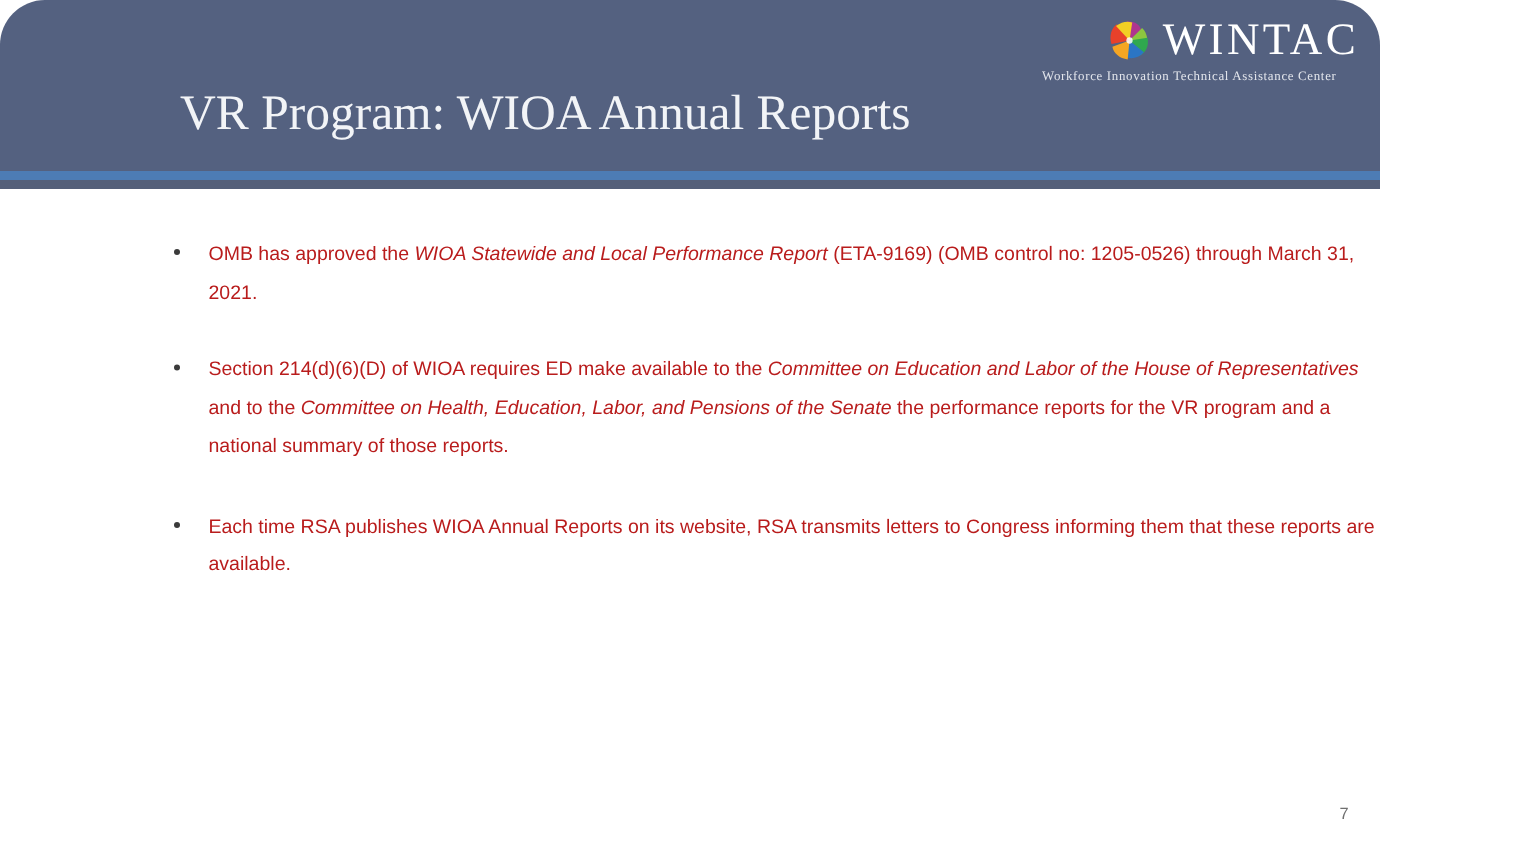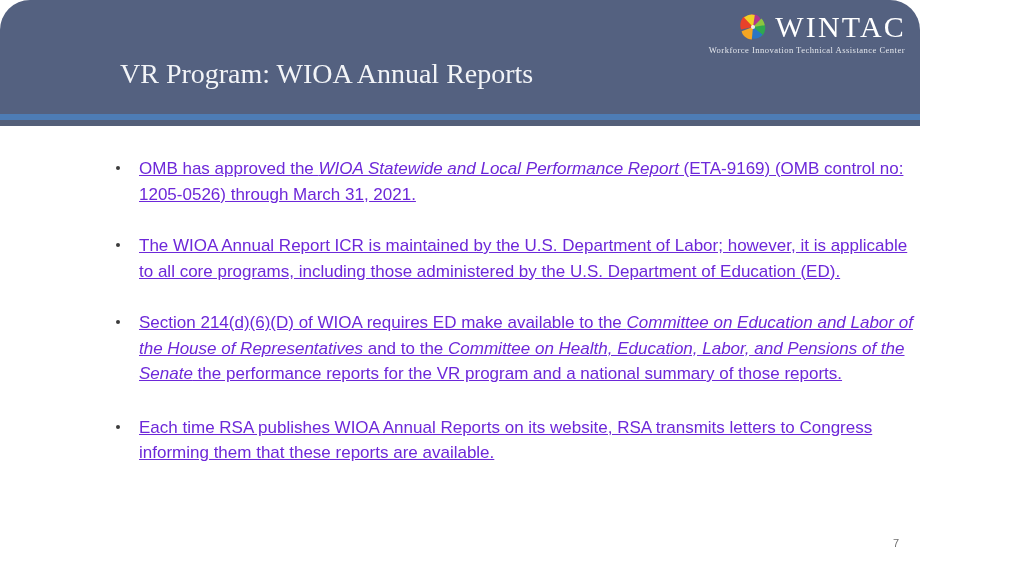--- a/index.html
+++ b/index.html
@@ -74,54 +74,53 @@
     letter-spacing: 2.2px;
     line-height: 1;
     white-space: nowrap;
   }
   .logo-tagline {
     color: #e3e6ec;
     font-family: "Liberation Serif", serif;
     font-size: 8.6px;
     letter-spacing: 0.45px;
     margin-top: 3px;
-    margin-right: 1px;
+    margin-right: 15px;
     white-space: nowrap;
   }
 
   
   .slide-title {
     position: absolute;
     left: 120px;
     top: 57px;
     color: #f2f4f7;
     font-family: "Liberation Serif", serif;
-    font-size: 28px;
+    font-size: 33px;
     font-weight: normal;
     line-height: 1.2;
     white-space: nowrap;
     margin: 0;
   }
 
   
   .body-area {
     position: absolute;
     left: 112px;
     top: 156px;
     width: 810px;
   }
   .bullet {
     position: relative;
     padding-left: 27px;
     margin-bottom: 26px;
-    color: #6d28d9;
+    color: #b91c1c;
     font-family: "Liberation Sans", sans-serif;
-    font-size: 17px;
+    font-size: 13px;
     line-height: 25.5px;
-    text-decoration: underline;
   }
   .bullet:last-child {
     margin-bottom: 0;
     margin-top: 28px;
   }
   .bullet-dot {
     position: absolute;
     left: 4px;
     top: 10px;
     width: 4px;
@@ -174,24 +173,20 @@
 
   <h1 class="slide-title">VR Program: WIOA Annual Reports</h1>
 
   <div class="body-area">
     <div class="bullet">
       <span class="bullet-dot"></span>
       <span class="bullet-text"><span>OMB has approved the </span><em>WIOA Statewide and Local Performance Report</em><span> (ETA-9169) (OMB control no: 1205-0526) through March 31, 2021.</span></span>
     </div>
     <div class="bullet">
       <span class="bullet-dot"></span>
-      <span class="bullet-text"><span>The WIOA Annual Report ICR is maintained by the U.S. Department of Labor; however, it is applicable to all core programs, including those administered by the U.S. Department of Education (ED).</span></span>
-    </div>
-    <div class="bullet">
-      <span class="bullet-dot"></span>
       <span class="bullet-text"><span>Section 214(d)(6)(D) of WIOA requires ED make available to the </span><em>Committee on Education and Labor of the House of Representatives</em><span> and to the </span><em>Committee on Health, Education, Labor, and Pensions of the Senate</em><span> the performance reports for the VR program and a national summary of those reports.</span></span>
     </div>
     <div class="bullet">
       <span class="bullet-dot"></span>
       <span class="bullet-text"><span>Each time RSA publishes WIOA Annual Reports on its website, RSA transmits letters to Congress informing them that these reports are available.</span></span>
     </div>
   </div>
 
   <div class="page-number">7</div>
 

